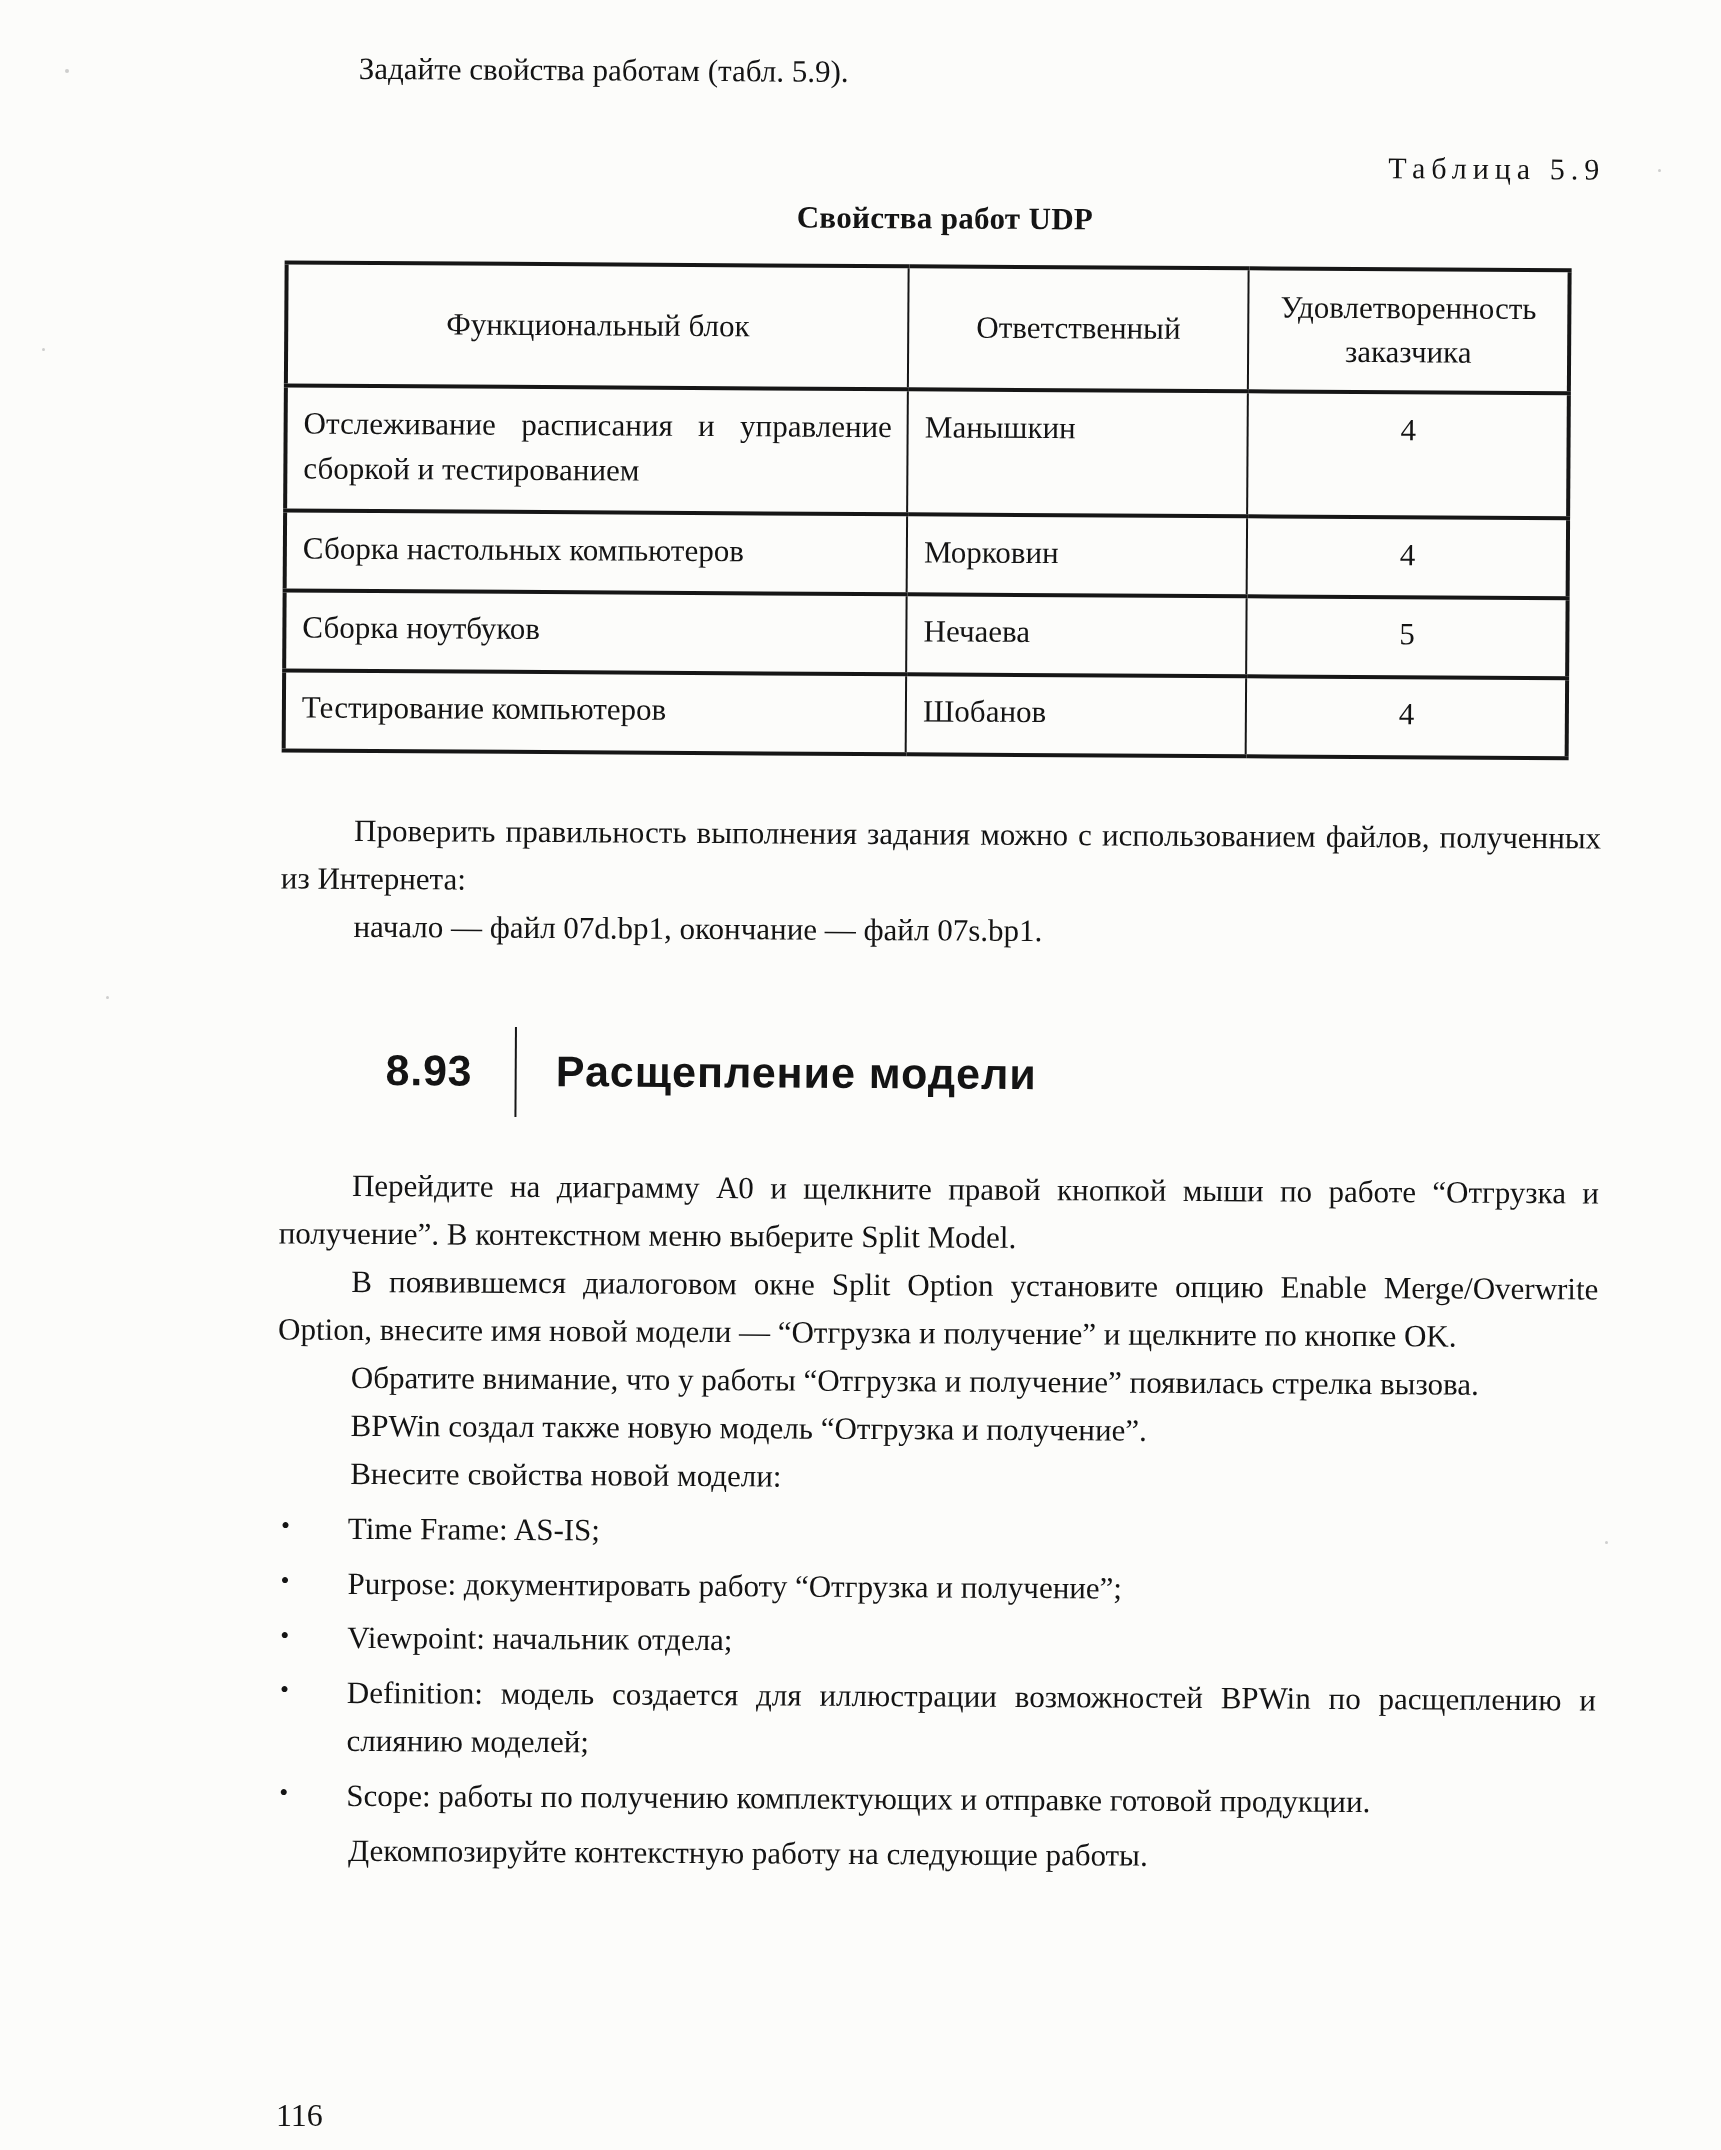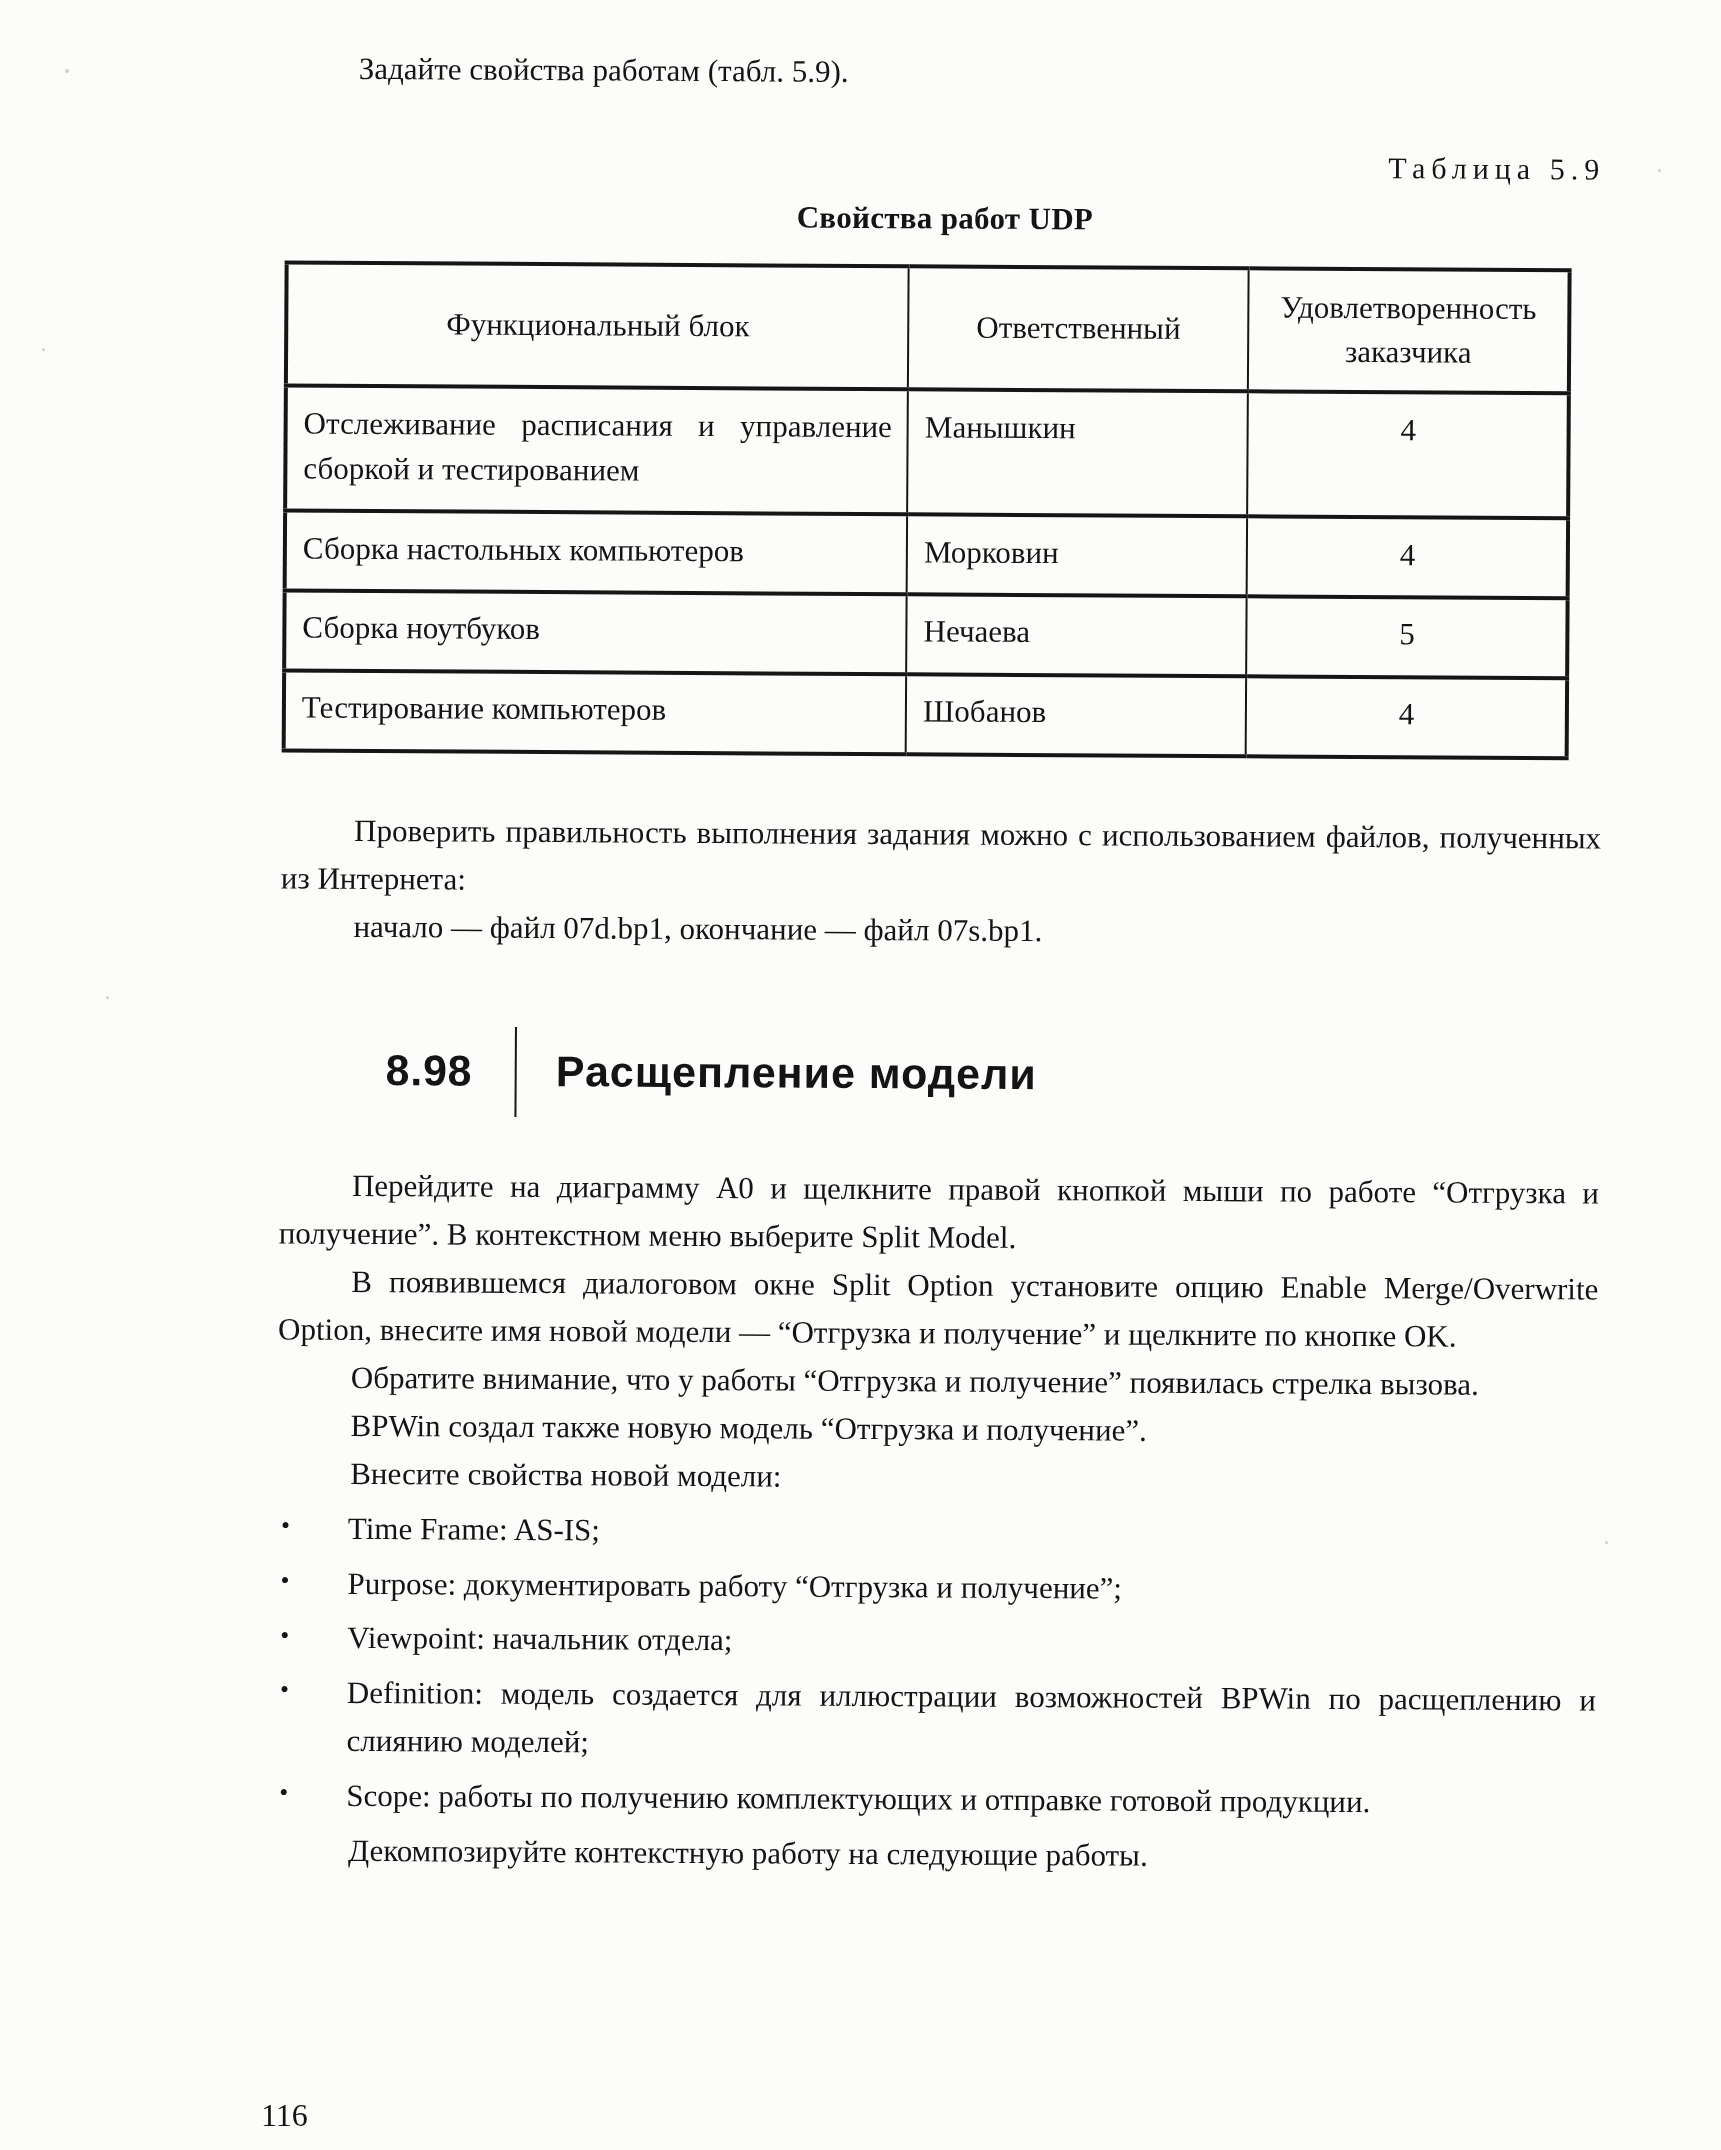--- a/index.html
+++ b/index.html
@@ -89,21 +89,21 @@
     font-size: 31px; line-height: 1.55;
     text-align: justify;
     margin: 6.7px 0;
   }
   ul.model-props .bullet {
     position: absolute; left: 4px; top: 1.3px;
     font-size: 25.5px;
   }
   .page-number {
     position: absolute;
-    left: 261px; bottom: 17.5px;
+    left: 276px; bottom: 17.5px;
     font-size: 32px;
   }
   .speck { position: absolute; background: #8a8a8a; border-radius: 50%; opacity: .4; }
 </style>
 </head>
 <body>
 
 <div class="sheet">
 
   <p class="para">Задайте свойства работам (табл. 5.9).</p>
@@ -146,21 +146,21 @@
         <td class="c-resp">Шобанов</td>
         <td class="c-score">4</td>
       </tr>
     </tbody>
   </table>
 
   <p class="para check-para">Проверить правильность выполнения задания можно с использованием файлов, полученных из Интернета:</p>
   <p class="para">начало — файл 07d.bp1, окончание — файл 07s.bp1.</p>
 
   <div class="section-heading">
-    <span class="section-number">8.98</span>
+    <span class="section-number">8.93</span>
     <span class="heading-divider"></span>
     <span class="section-title">Расщепление модели</span>
   </div>
 
   <div class="section-body">
     <p class="para">Перейдите на диаграмму А0 и щелкните правой кнопкой мыши по работе “Отгрузка и получение”. В контекстном меню выберите Split Model.</p>
     <p class="para">В появившемся диалоговом окне Split Option установите опцию Enable Merge/Overwrite Option, внесите имя новой модели — “Отгрузка и получение” и щелкните по кнопке OK.</p>
     <p class="para">Обратите внимание, что у работы “Отгрузка и получение” появилась стрелка вызова.</p>
     <p class="para">BPWin создал также новую модель “Отгрузка и получение”.</p>
     <p class="para">Внесите свойства новой модели:</p>

